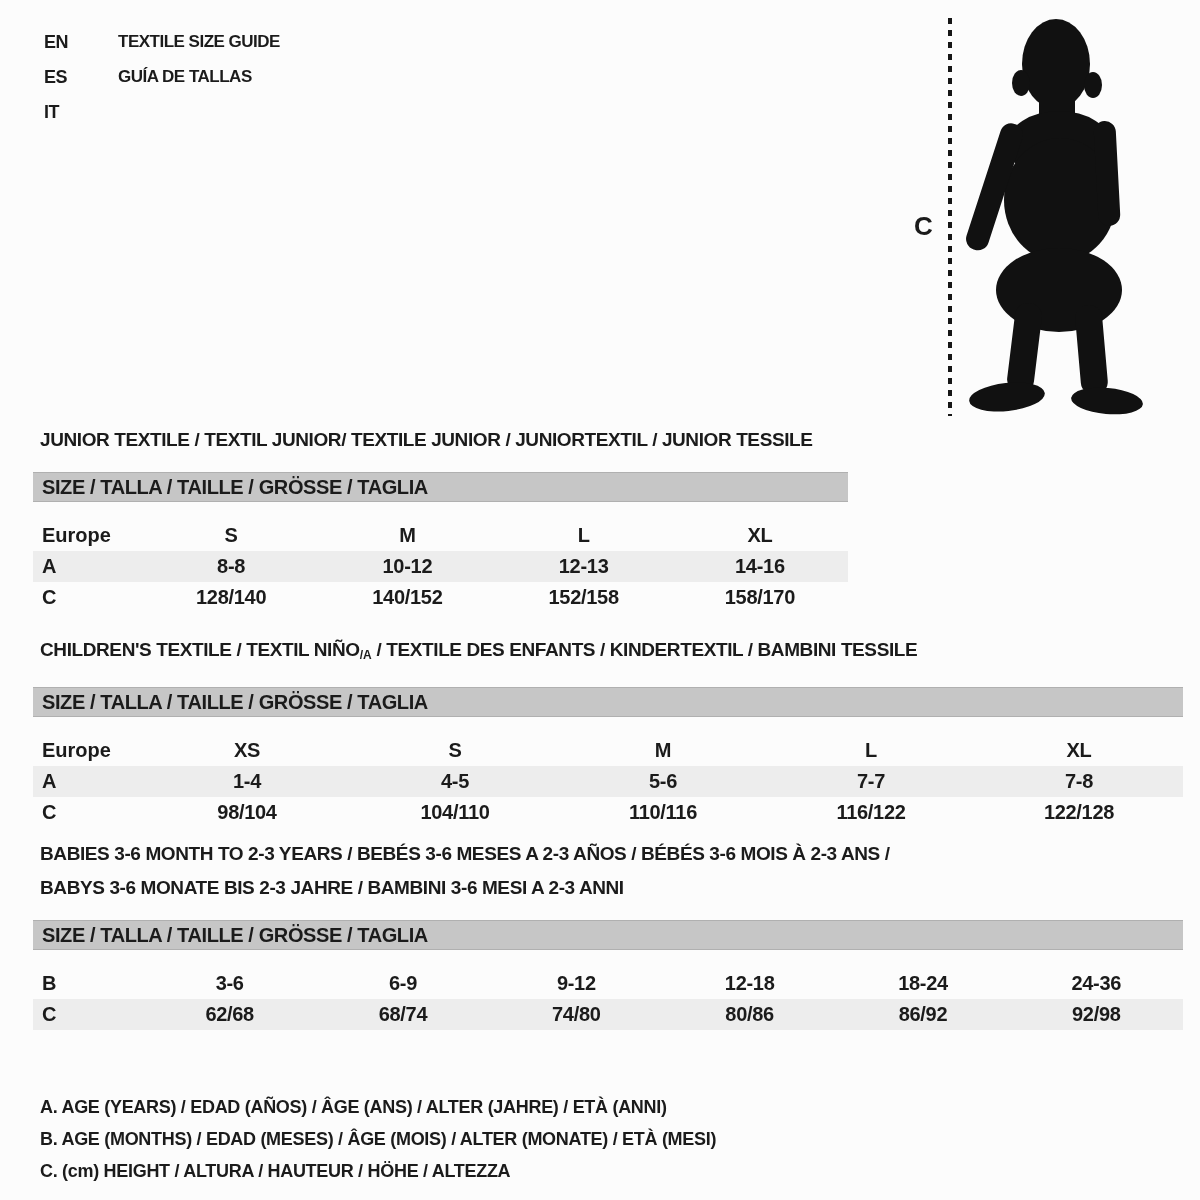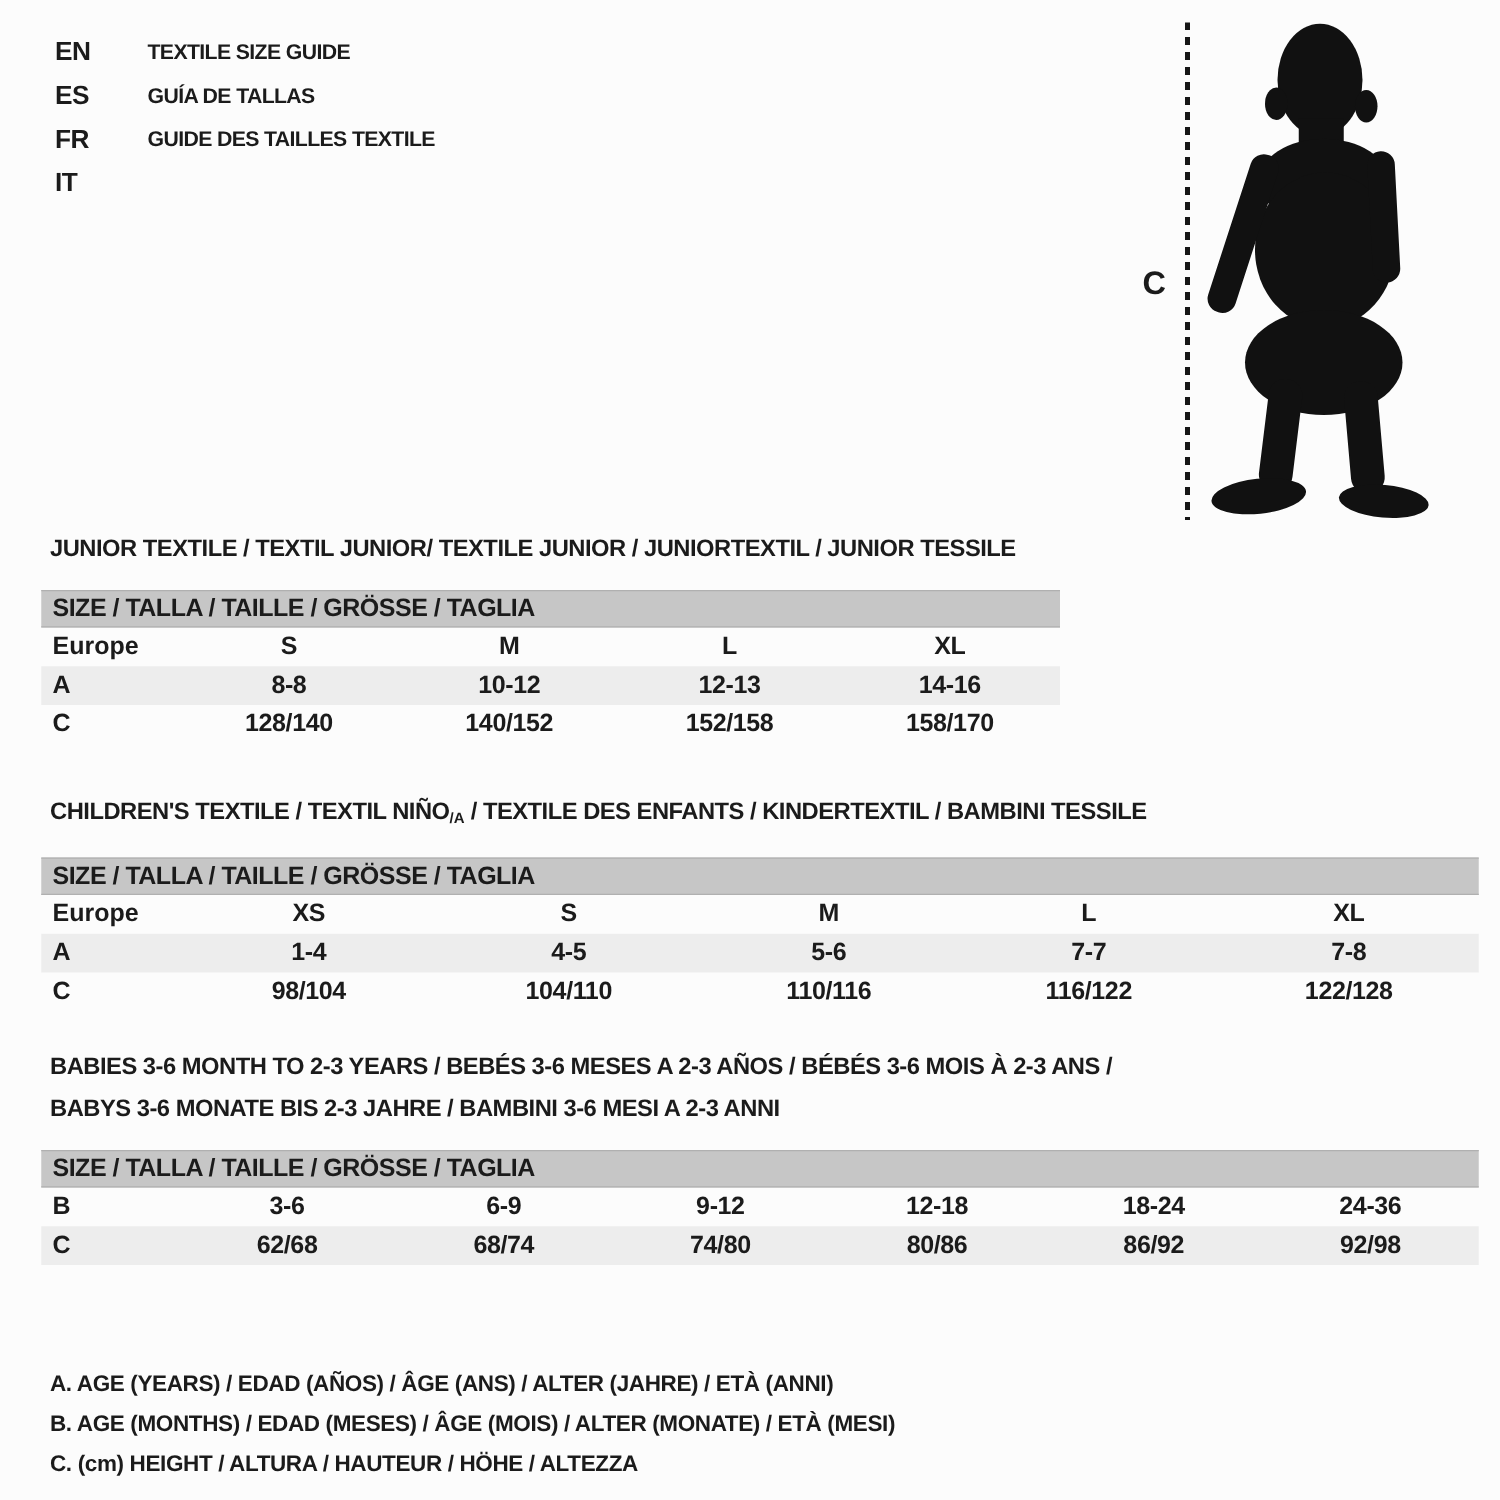--- a/index.html
+++ b/index.html
@@ -11,21 +11,21 @@
     background: #fcfcfc;
     font-family: "Liberation Sans", "DejaVu Sans", sans-serif;
     font-weight: bold;
     color: #1b1b1b;
     overflow: hidden;
   }
 
   
   .lang-block { position: absolute; left: 44px; top: 30px; }
   .lang-row { display: flex; margin-bottom: 11px; }
-  .lang-code { width: 74px; font-size: 21px; line-height: 24px; letter-spacing: -0.5px; }
+  .lang-code { width: 74px; font-size: 18px; line-height: 24px; letter-spacing: -0.5px; }
   .lang-label { font-size: 17px; line-height: 24px; letter-spacing: -0.5px; white-space: nowrap; }
 
   
   .height-line {
     position: absolute; left: 948px; top: 18px; width: 4px; height: 398px;
     background: repeating-linear-gradient(to bottom, #161616 0px, #161616 6px, transparent 6px, transparent 12px);
   }
   .height-marker { position: absolute; left: 914px; top: 213px; font-size: 26px; line-height: 26px; }
   .silhouette { position: absolute; left: 955px; top: 14px; }
 
@@ -33,21 +33,21 @@
   .tbl-section { position: absolute; left: 33px; width: 1150px; }
   .tbl-section.narrow { width: 815px; }
   .section-title-line {
     margin-left: 7px; font-size: 19px; line-height: 24px;
     letter-spacing: -0.4px; white-space: nowrap; margin-bottom: 10px;
   }
   .sub { font-size: 12px; vertical-align: -3px; letter-spacing: 0; }
   .size-band {
     margin-top: 20px; height: 30px; line-height: 28px;
     background: #c6c6c6; border-top: 1px solid #b0b0b0; border-bottom: 1px solid #b0b0b0;
-    font-size: 20px; letter-spacing: -0.4px; padding-left: 9px; margin-bottom: 0;
+    font-size: 20px; letter-spacing: -0.4px; padding-left: 9px; margin-bottom: 18px;
   }
   .t-row { display: flex; height: 31px; line-height: 31px; font-size: 20px; }
   .t-row.alt { background: #ededed; }
   .t-label { width: 110px; padding-left: 9px; }
   .t-cell { flex: 1; text-align: center; letter-spacing: -0.3px; }
 
   
   .legend { position: absolute; left: 40px; top: 1072px; margin-top: 25px; }
   .legend-line { font-size: 18px; line-height: 20px; letter-spacing: -0.3px; margin-bottom: 12px; white-space: nowrap; }
 </style>
@@ -57,24 +57,20 @@
 <div class="page">
 
   <div class="lang-block" id="lang-block">
       <div class="lang-row">
         <span class="lang-code">EN</span>
         <span class="lang-label">TEXTILE SIZE GUIDE</span>
       </div>
       <div class="lang-row">
         <span class="lang-code">ES</span>
         <span class="lang-label">GUÍA DE TALLAS</span>
-      </div>
-      <div class="lang-row">
-        <span class="lang-code">FR</span>
-        <span class="lang-label">GUIDE DES TAILLES TEXTILE</span>
       </div>
       <div class="lang-row">
         <span class="lang-code">IT</span>
       </div>
     </div>
 
   <div class="height-line"></div>
   <div class="height-marker">C</div>
   <svg class="silhouette" width="205" height="402" viewBox="0 0 205 400" xmlns="http://www.w3.org/2000/svg">
     <g fill="#111111">

